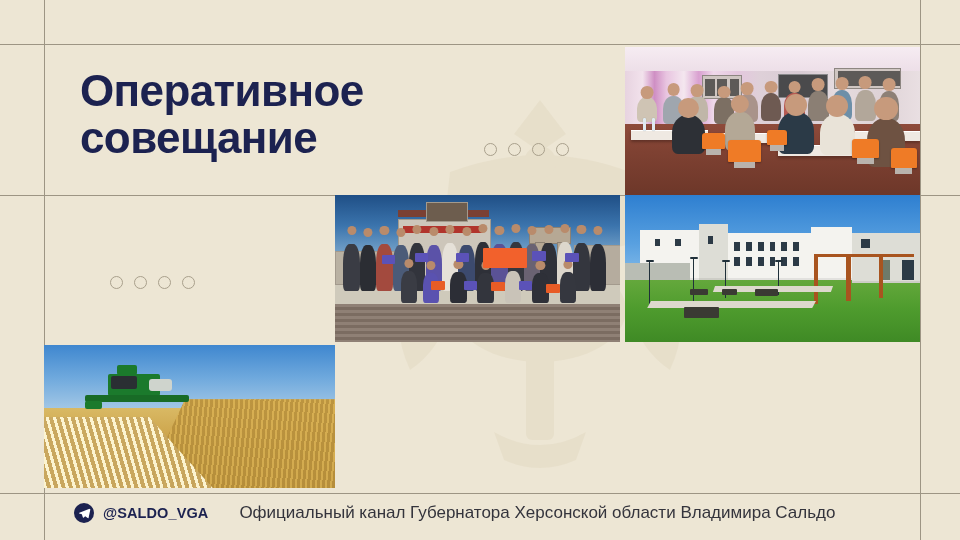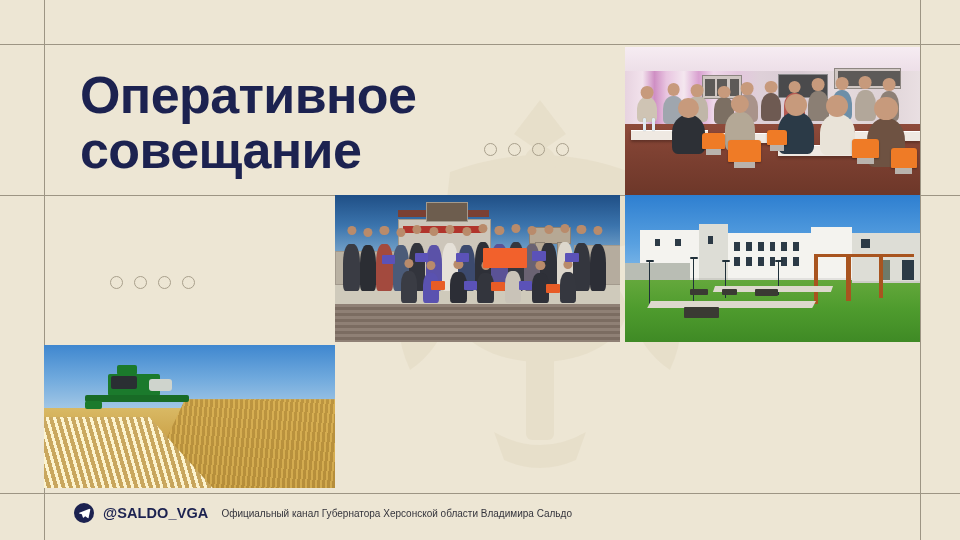--- a/index.html
+++ b/index.html
@@ -221,21 +221,21 @@
     position:absolute; background:#cfd4cd; border-radius:3px;
   }
 
   
   #title {
     position: absolute;
     left: 80px;
     top: 68px;
     width: 420px;
     color: #1C2250;
-    font-size: 52px;
+    font-size: 44px;
     line-height: 1.06;
     font-weight: bold;
     letter-spacing: -0.6px;
     white-space: pre-line;
   }
 
   
   .dots { position: absolute; display: flex; gap: 11px; }
   .dots .dot {
     width: 13px; height: 13px;
@@ -274,22 +274,22 @@
     flex: none;
   }
   #footer-handle {
     color: #1C2250;
     font-size: 14.5px;
     font-weight: bold;
     letter-spacing: 0.1px;
   }
   #footer-desc {
     color: #34343c;
-    font-size: 10px;
-    margin-left: 4px;
+    font-size: 17px;
+    margin-left: 22px;
   }
 </style>
 </head>
 <body>
 
 <div id="slide">
 
   <svg class="watermark" viewBox="0 0 420 430" aria-hidden="true">
     <g fill="#e2d9c2">
       <path d="M210 40 l26 34 -26 18 -26-18z"></path>

